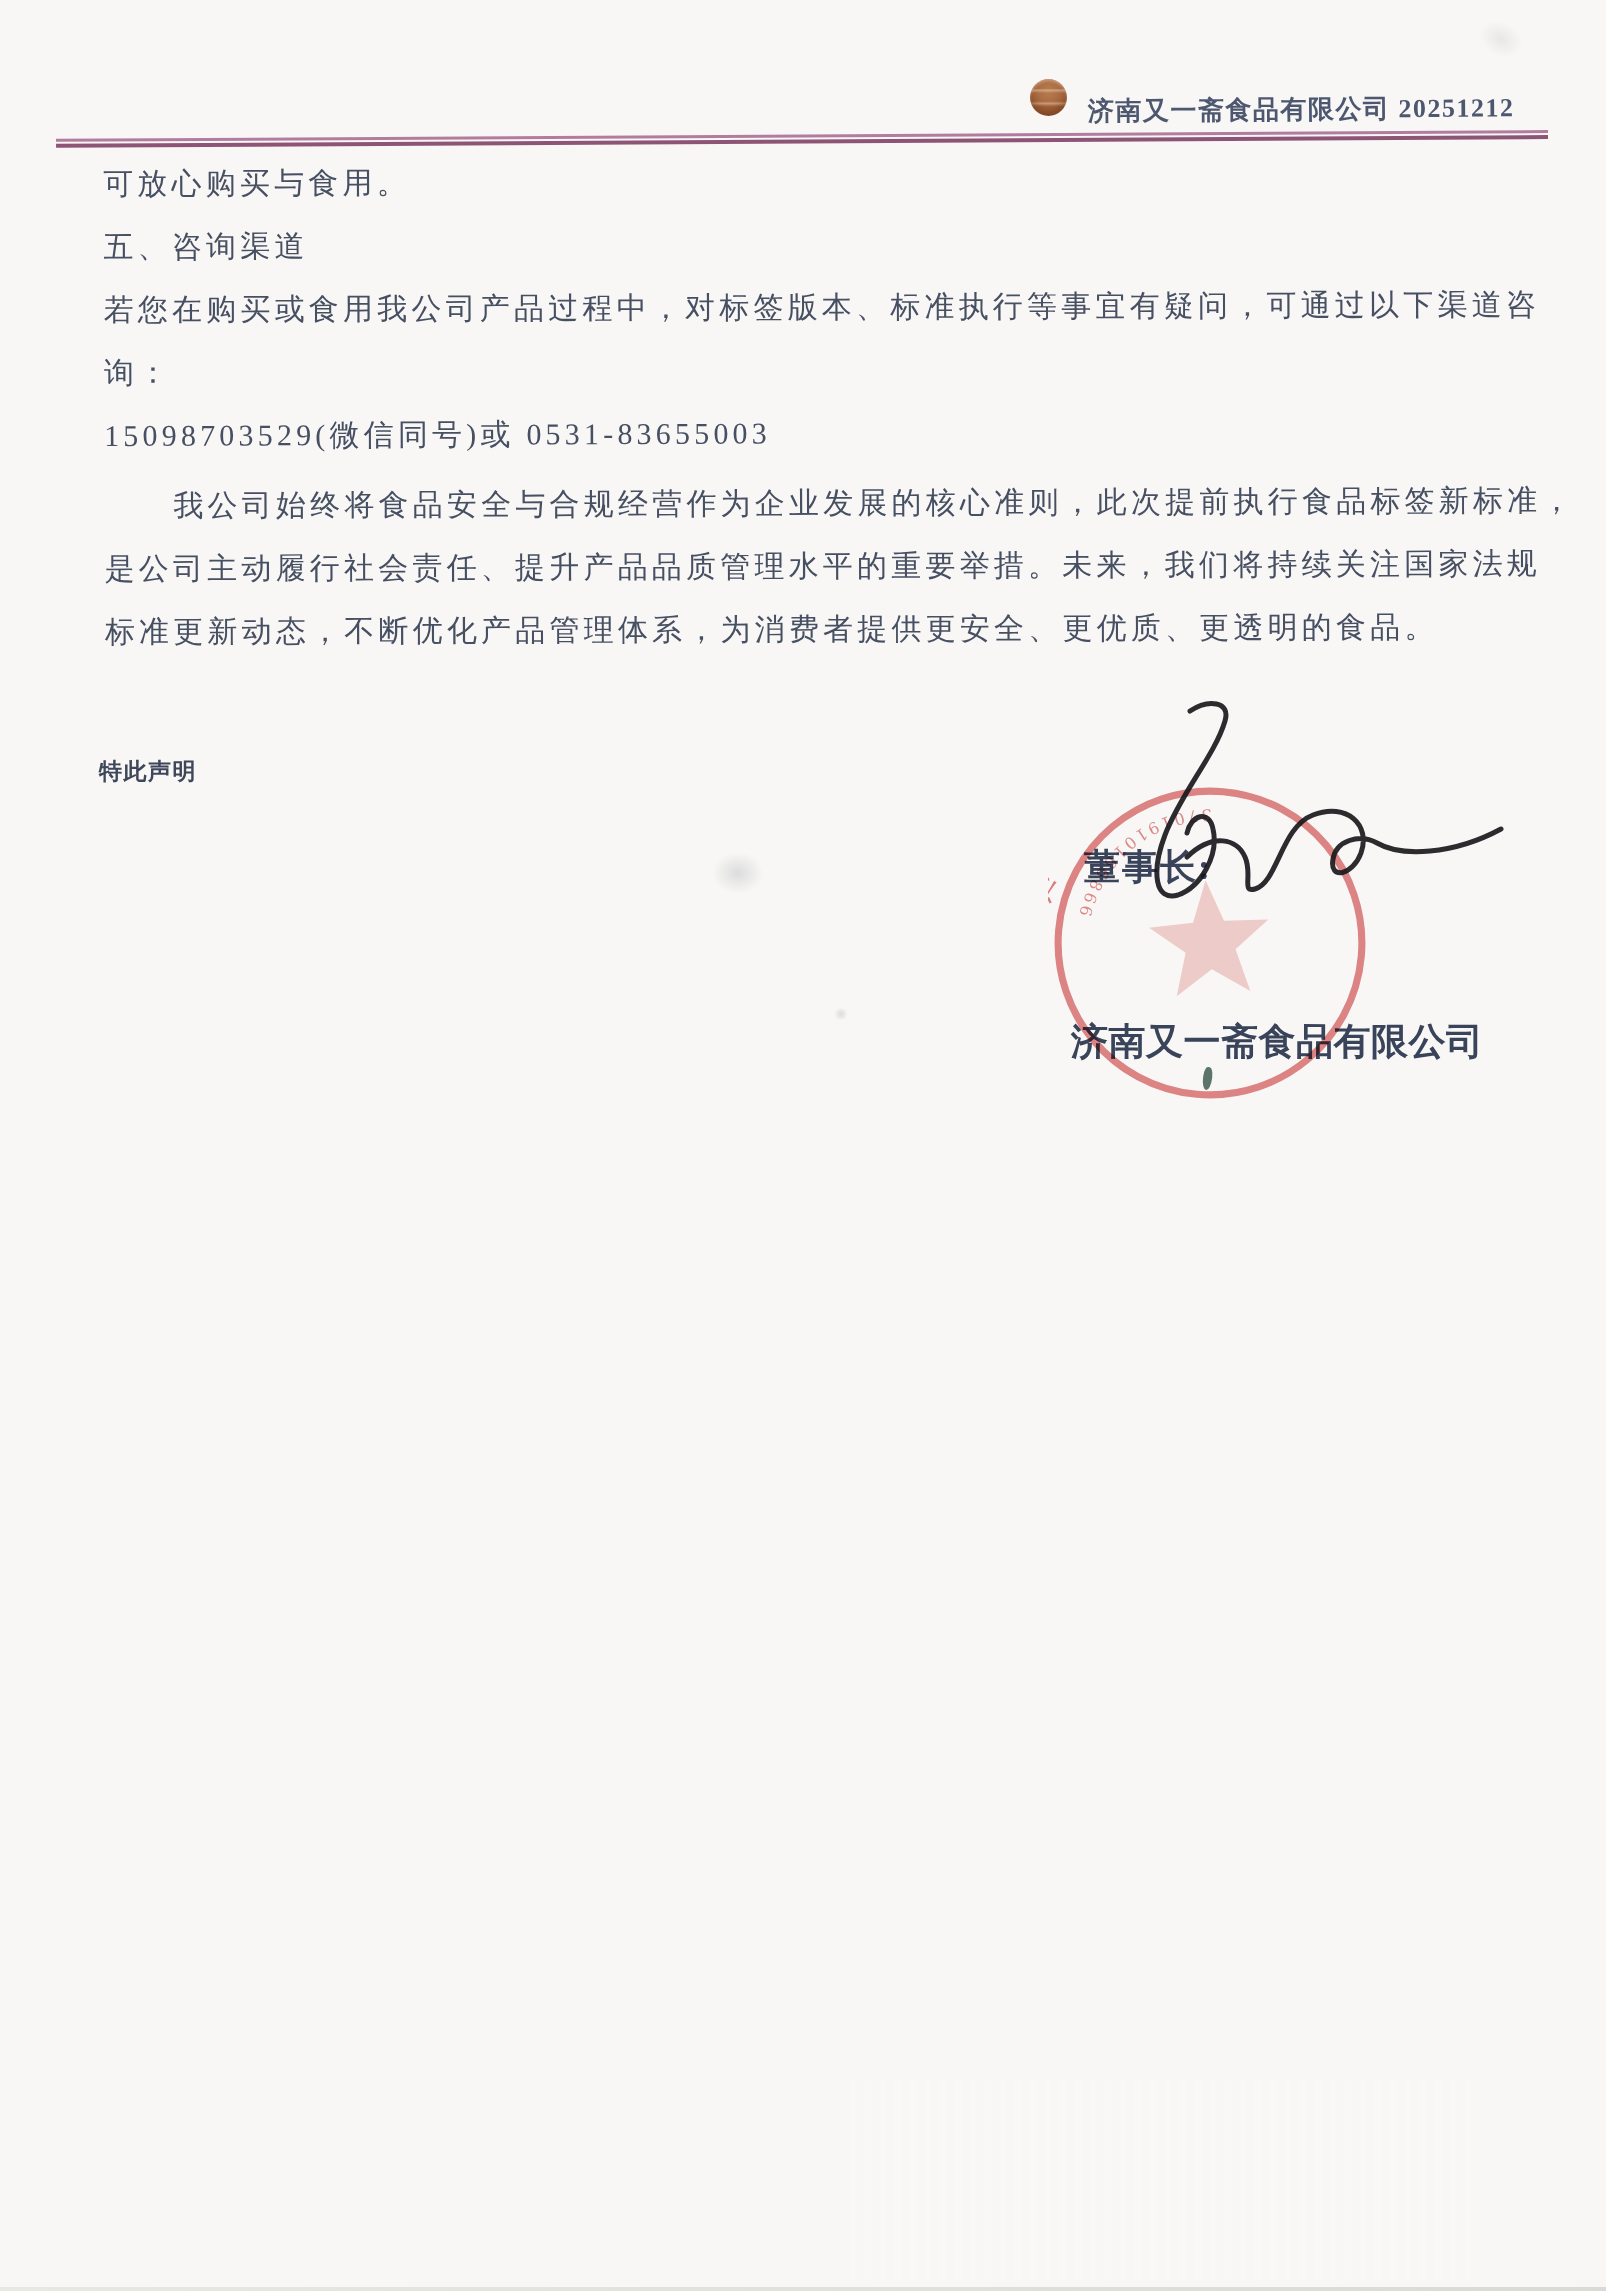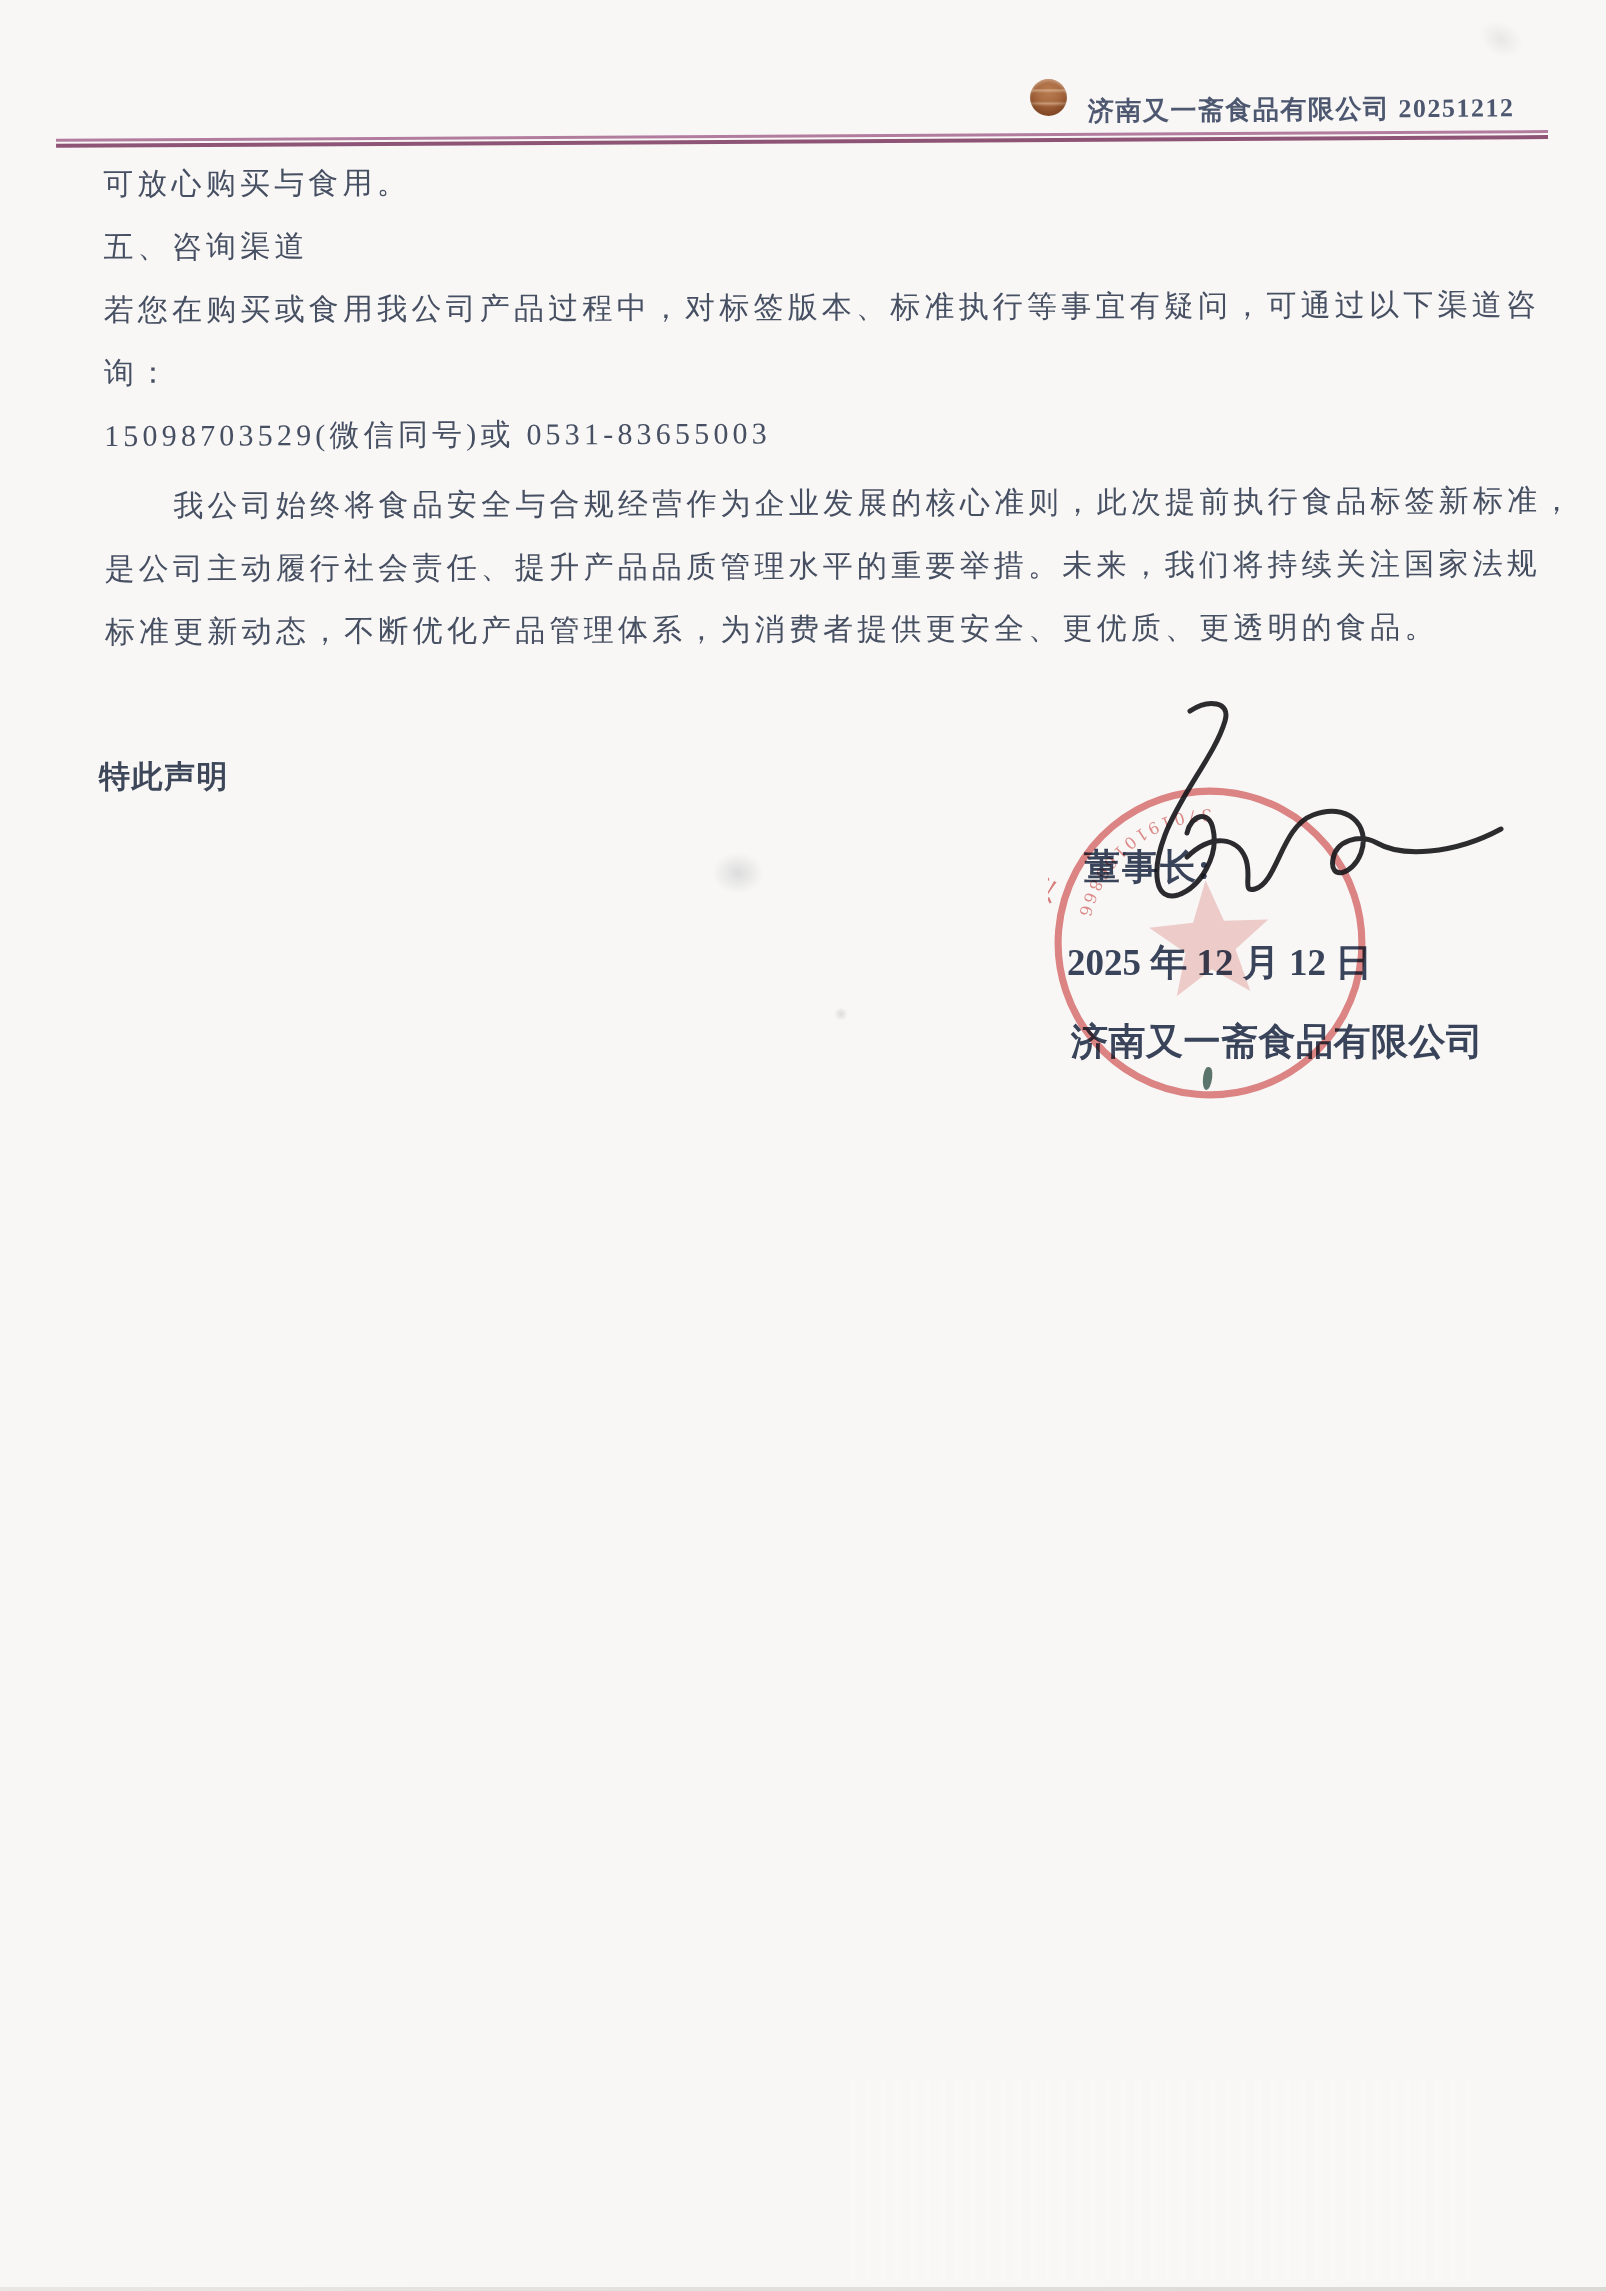--- a/index.html
+++ b/index.html
@@ -32,21 +32,21 @@
     position:absolute;left:103px;top:152px;width:1450px;
     color:#475063;font-size:30px;letter-spacing:4.2px;
     transform:rotate(-0.22deg);transform-origin:left top;
   }
   .line{line-height:63px;white-space:nowrap;}
   .indent{text-indent:69px;}
   .gap{margin-top:7px;}
 
   .closing{
     position:absolute;left:99px;top:756px;
-    font-size:31px;font-weight:bold;letter-spacing:1.5px;color:#3d4759;
+    font-size:23px;font-weight:bold;letter-spacing:1.5px;color:#3d4759;
   }
 
   
   .role-label{
     position:absolute;left:1084px;top:843px;z-index:3;
     font-size:36px;font-weight:bold;letter-spacing:2px;color:#39445a;
   }
   .date-line{
     position:absolute;left:1067px;top:938px;z-index:3;white-space:nowrap;
     font-size:37px;font-weight:bold;color:#39445a;
@@ -105,21 +105,20 @@
     <div class="line">询：</div>
     <div class="line">15098703529(微信同号)或 0531-83655003</div>
     <div class="line indent gap">我公司始终将食品安全与合规经营作为企业发展的核心准则，此次提前执行食品标签新标准，</div>
     <div class="line">是公司主动履行社会责任、提升产品品质管理水平的重要举措。未来，我们将持续关注国家法规</div>
     <div class="line">标准更新动态，不断优化产品管理体系，为消费者提供更安全、更优质、更透明的食品。</div>
   </div>
 
   <div class="closing">特此声明</div>
 
   <div class="role-label">董事长:</div>
-  <div class="date-line">2025 年 12 月 12 日</div>
   <div class="company-line">济南又一斋食品有限公司</div>
 
   <svg class="seal-svg" viewBox="0 0 320 320">
     <defs>
       <path id="nameArc" d="M 160,270 a 110,110 0 1 1 -0.01,0" fill="none"></path>
       <path id="codeArc" d="M 66.7,253.3 A 132,132 0 0 0 253.3,253.3" fill="none"></path>
     </defs>
     <g transform="rotate(140 160 160)">
       <circle cx="160" cy="160" r="150" fill="none" stroke="#d34f4f" stroke-width="7" opacity="0.8"></circle>
       <polygon points="160,98 144.7,139 101,140.8 135.3,168 123.6,210.2 160,186 196.4,210.2 184.7,168 219,140.8 175.3,139" fill="#e08a8a" opacity="0.45"></polygon>

